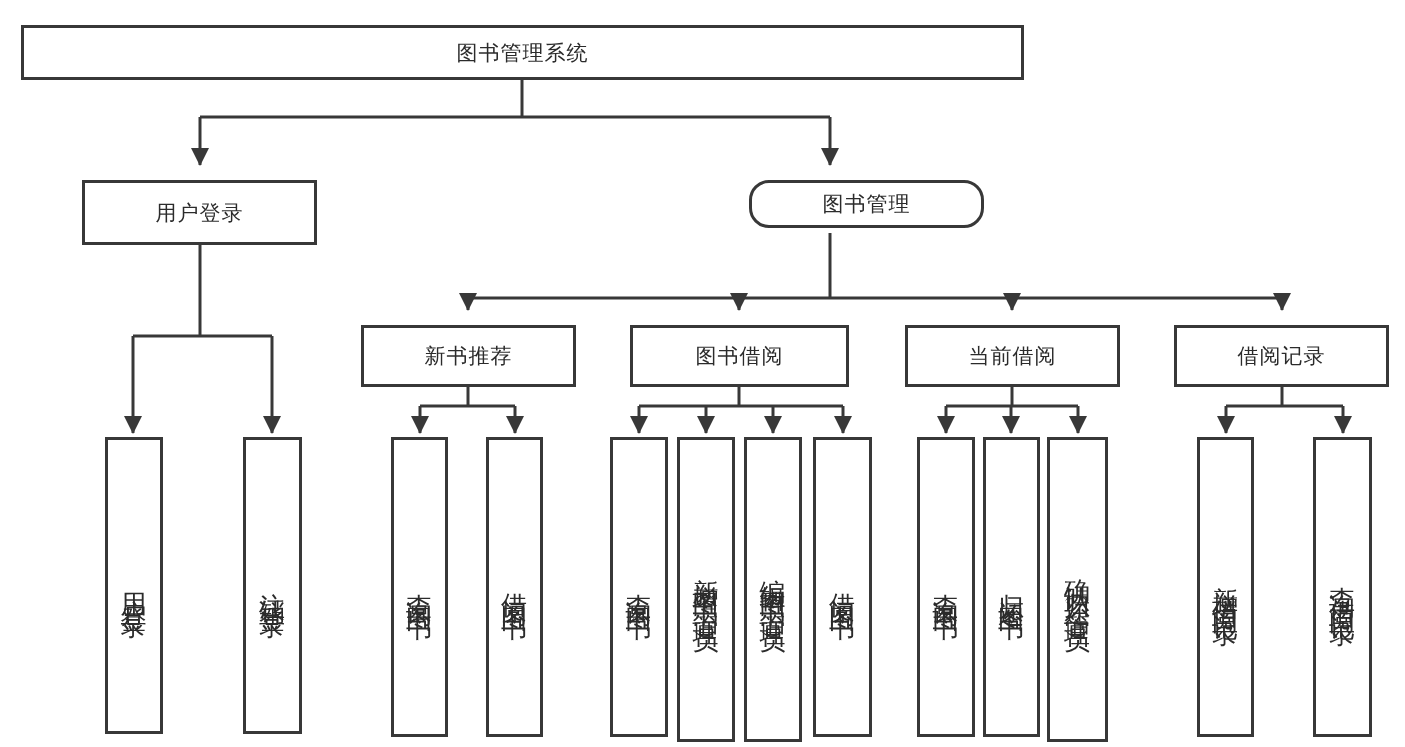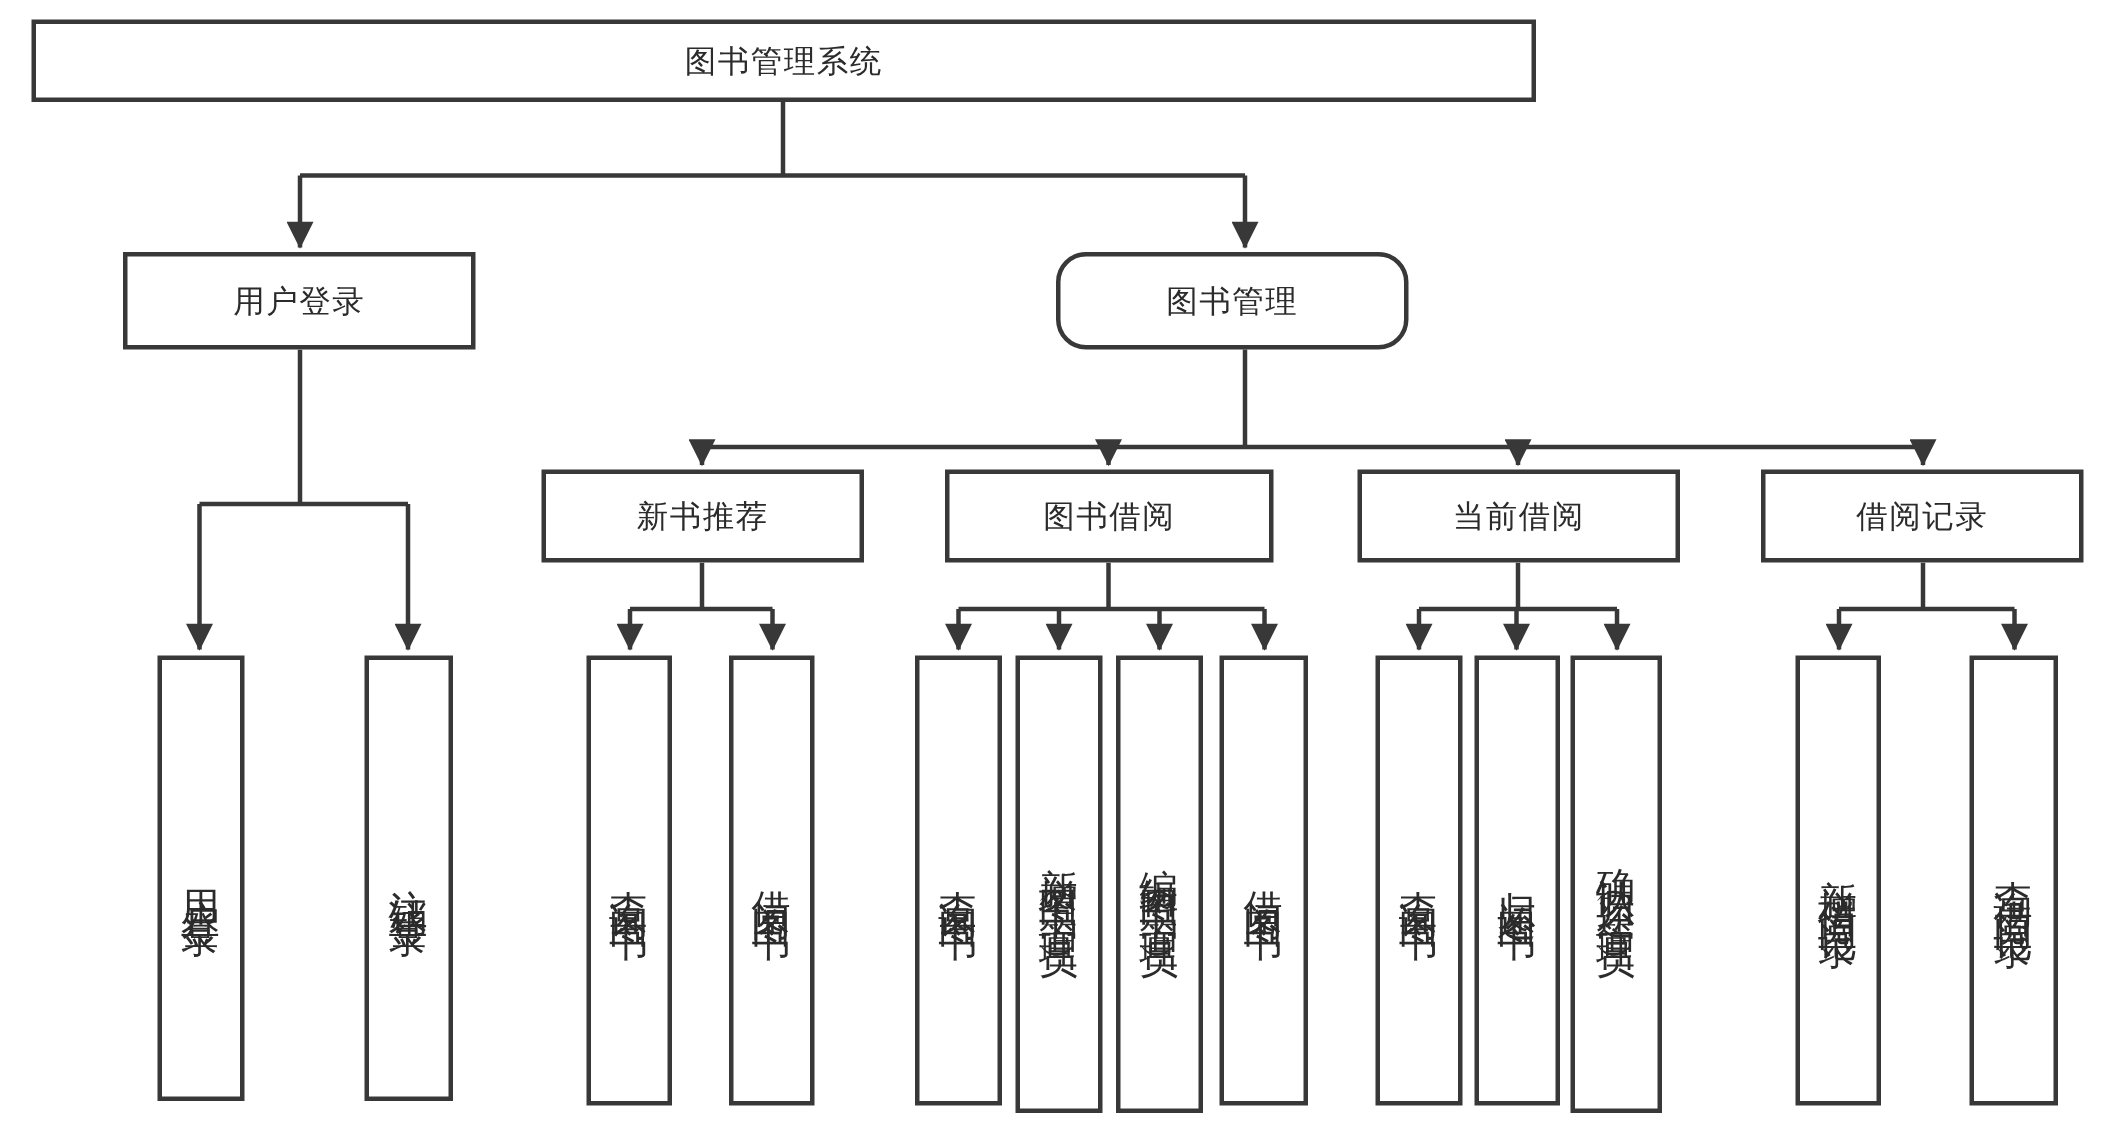--- a/index.html
+++ b/index.html
@@ -10,34 +10,34 @@
     color:var(--text,#2b2b2b);
   }
   .wires { position:absolute; left:0; top:0; z-index:1; }
   .wires path { stroke:var(--line,#383838); stroke-width:3; fill:none; }
   .wires marker path { fill:var(--line,#383838); stroke:none; }
 
   .node {
     position:absolute; z-index:2; box-sizing:border-box;
     background:var(--box-bg,#ffffff); border:3px solid var(--line,#383838);
     display:flex; align-items:center; justify-content:center;
-    font-size:21px; letter-spacing:1px; white-space:nowrap;
+    font-size:21px; letter-spacing:1px; white-space:nowrap;margin-top:12px;
   }
   .leaf {
     position:absolute; z-index:2; box-sizing:border-box;
     background:var(--box-bg,#ffffff); border:3px solid var(--line,#383838);
     display:flex; align-items:center; justify-content:center;
     writing-mode:vertical-rl; text-orientation:mixed;
     font-size:26px; letter-spacing:7px; line-height:1;
   }
   
   #n-root            { left:21px;  top:13px;  width:1003px; height:55px; }
   
   #n-user-login      { left:82px;  top:168px; width:235px; height:65px; }
-  #n-book-mgmt       { left:704px; top:168px; width:235px; height:65px;border-radius:20px; }
+  #n-book-mgmt       { left:749px; top:168px; width:235px; height:48px;border-radius:20px; }
   
   #n-new-book-rec    { left:361px;  top:313px; width:215px; height:62px; }
   #n-book-borrow     { left:630px;  top:313px; width:219px; height:62px; }
   #n-current-borrow  { left:905px;  top:313px; width:215px; height:62px; }
   #n-borrow-record   { left:1174px; top:313px; width:215px; height:62px; }
   
   #l-user-login       { left:105px;  top:437px; width:58px; height:297px; }
   #l-logout           { left:243px;  top:437px; width:59px; height:297px; }
   #l-query-book-rec   { left:391px;  top:437px; width:57px; height:300px; }
   #l-borrow-book-rec  { left:486px;  top:437px; width:57px; height:300px; }

